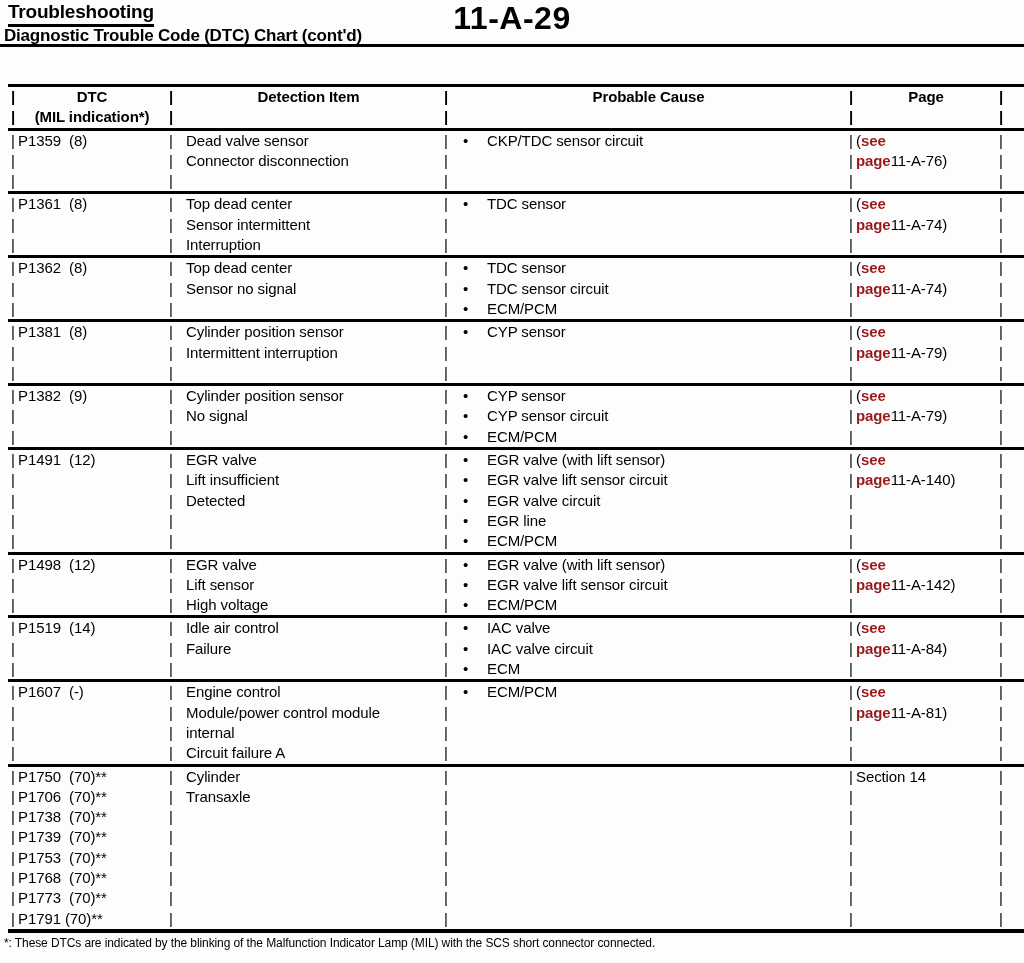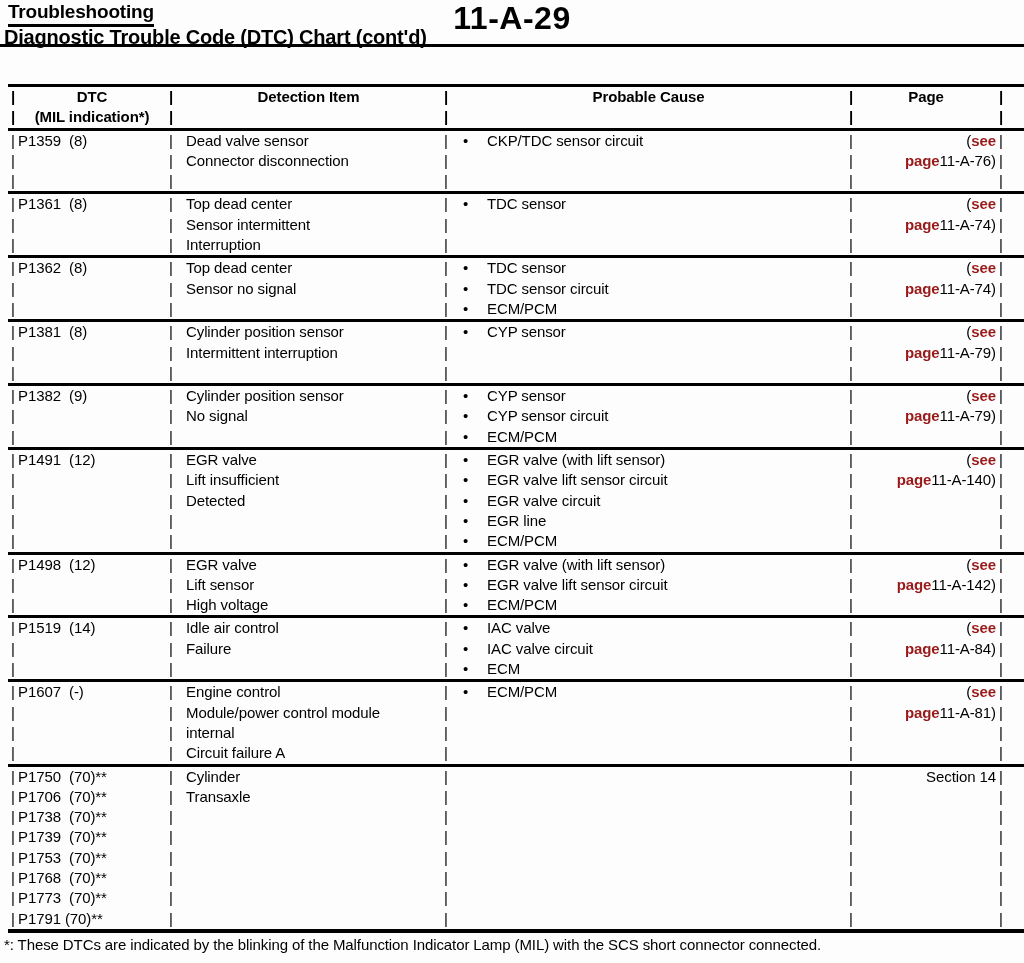--- a/index.html
+++ b/index.html
@@ -12,21 +12,21 @@
   
   .topbar { position: relative; height: 47px; padding-left: 40px; }
   .section-title {
     position: absolute; left: 8px; top: 1px;
     font-size: 19px; font-weight: bold;
     border-bottom: 3px solid #000; padding-bottom: 1px;
     letter-spacing: -0.2px;
   }
   .subtitle {
     position: absolute; left: 4px; top: 26px;
-    font-size: 20px; font-weight: bold; letter-spacing: -0.2px;
+    font-size: 17px; font-weight: bold; letter-spacing: -0.2px;
   }
   .page-number {
     position: absolute; left: 50%; top: 0; transform: translateX(-50%);
     font-size: 32px; font-weight: bold; letter-spacing: 0.5px;
   }
   .top-rule { position: absolute; left: 0; top: 44px; width: 1024px; height: 3px; background: #000; }
   
   .dtc-table {
     margin: 37px 0 0 8px; width: 1016px;
     font-size: 15px; line-height: 20.3px; letter-spacing: -0.1px;
@@ -35,26 +35,26 @@
   .sep-bottom { height: 1px; border-top: 2px solid #000; border-bottom: 2px solid #000; }
   .trow { display: grid; grid-template-columns: 10px 148px 10px 265px 10px 395px 10px 140px 10px 1fr; }
   .thead { font-weight: bold; }
   .col { overflow: hidden; }
   .ln { white-space: pre; }
   .pipe-col { text-align: center; }
   .dtc-col  { }
   .det-col  { padding-left: 10px; }
   .cause-col{ padding-left: 12px; }
   .bullet   { display: inline-block; width: 24px; }
-  .page-col { text-align: right; }
+  .page-col { text-align: left; }
   .page-link { cursor: pointer; }
   .red { font-weight: bold; }
   .thead .dtc-col, .thead .det-col, .thead .cause-col, .thead .page-col { text-align: center; padding-left: 0; }
   
-  .footnote { margin: 3px 0 0 4px; font-size: 15px; letter-spacing: -0.1px; }
+  .footnote { margin: 3px 0 0 4px; font-size: 12px; letter-spacing: -0.1px; }
 </style>
 </head>
 <body>
 
 <div class="topbar">
   <div class="section-title">Troubleshooting</div>
   <div class="subtitle">Diagnostic Trouble Code (DTC) Chart (cont'd)</div>
   <div class="page-number">11-A-29</div>
   <div class="top-rule"></div>
 </div>

